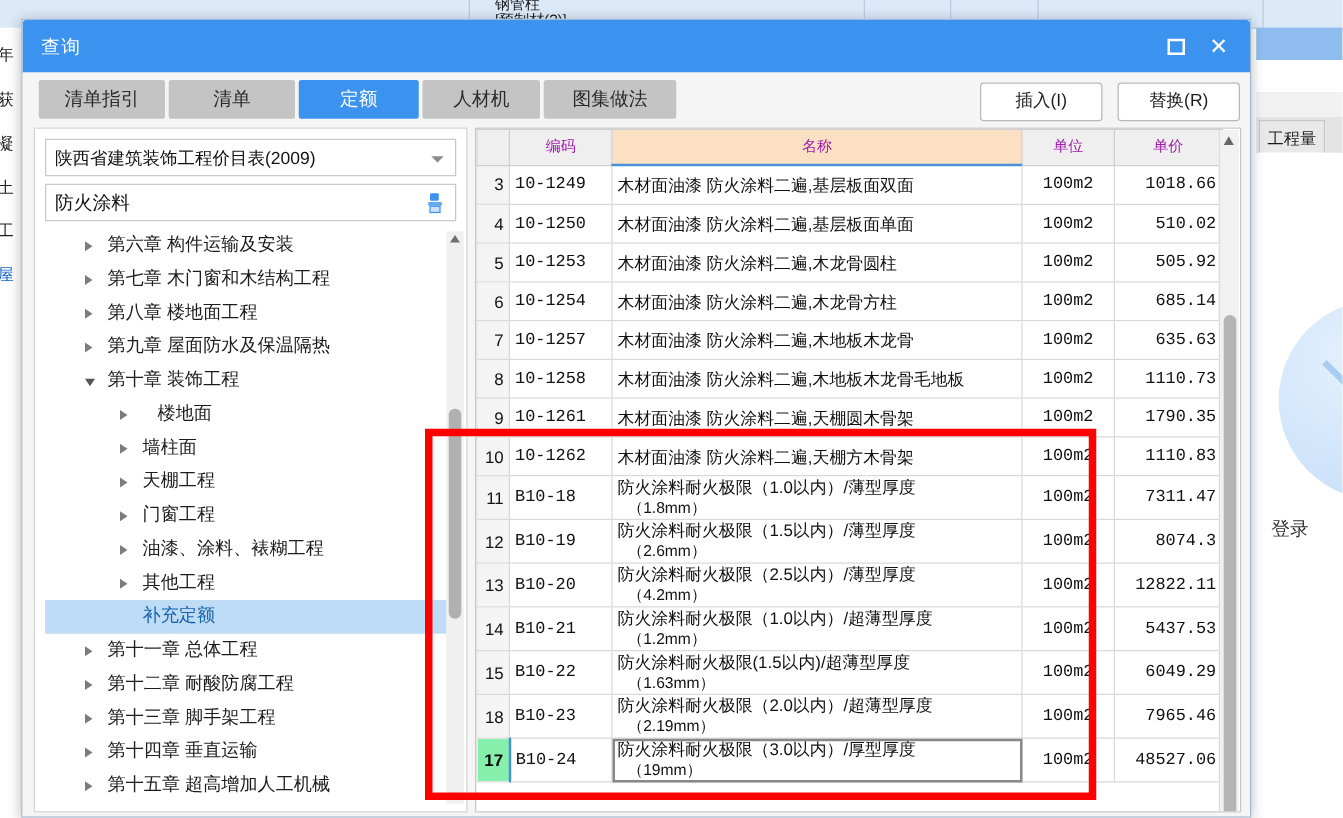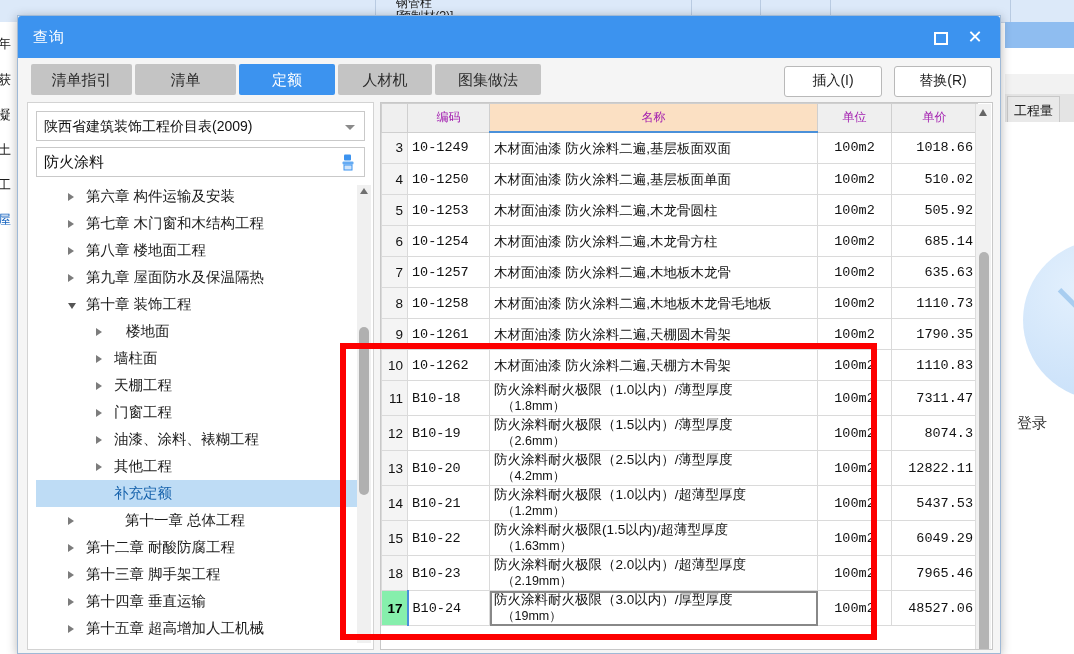--- a/index.html
+++ b/index.html
@@ -296,21 +296,21 @@
           </div>
           <div class="tnode">
             <div class="ar" style="left: 60px;"></div>
             <div class="lbl" style="left: 78px;">其他工程</div>
           </div>
           <div class="tnode sel">
             <div class="lbl" style="left: 78px;">补充定额</div>
           </div>
           <div class="tnode">
             <div class="ar" style="left: 32px;"></div>
-            <div class="lbl" style="left: 50px; margin-left: 39px;">第十一章 总体工程</div>
+            <div class="lbl" style="left: 50px;">第十一章 总体工程</div>
           </div>
           <div class="tnode">
             <div class="ar" style="left: 32px;"></div>
             <div class="lbl" style="left: 50px;">第十二章 耐酸防腐工程</div>
           </div>
           <div class="tnode">
             <div class="ar" style="left: 32px;"></div>
             <div class="lbl" style="left: 50px;">第十三章 脚手架工程</div>
           </div>
           <div class="tnode">

